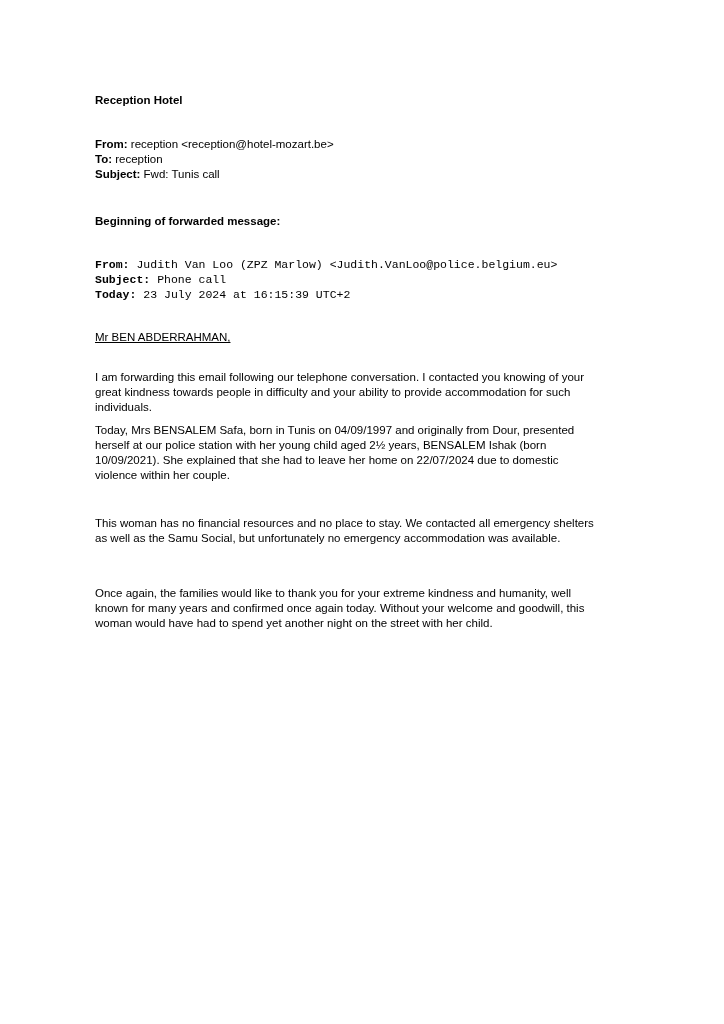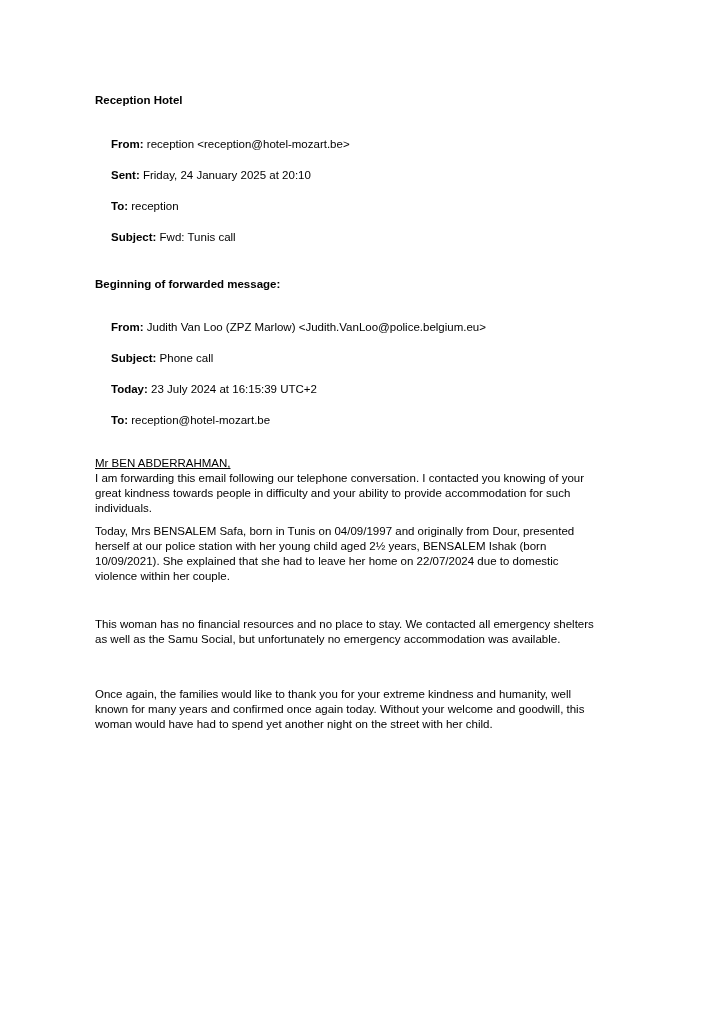--- a/index.html
+++ b/index.html
@@ -16,51 +16,48 @@
     color: #000000;
     overflow: hidden;
   }
   .doc-title {
     margin: 0;
     font-size: 11.5px;
     font-weight: bold;
   }
   .header-block { margin: 0; }
   .header-block.first { margin-top: 29px; }
-  .header-block.second { margin-top: 28px; }
-  .header-line { margin: 16px; }
+  .header-block.second { margin-top: 28px; font-family: Liberation Mono, monospace; }
+  .header-line { margin: 0; }
   .hl { font-weight: bold; }
   .fwd-notice {
     margin: 32px 0 0 0;
     font-weight: bold;
   }
   .salutation { margin: 28px 0 0 0; text-decoration: underline; }
   .para {
     margin: 0;
     white-space: pre-line;
     max-width: 572px;
   }
-  .para.p1 { }
+  .para.p1 { margin-top: 25px; }
   .para.p2 { margin-top: 8px; }
   .para.p3 { margin-top: 33px; }
   .para.p4 { margin-top: 40px; }
 </style>
 </head>
 <body>
 
 <div class="page">
 
   <h1 class="doc-title">Reception Hotel</h1>
 
   <div class="header-block first">
     <div class="header-line">
       <span class="hl">From:</span> <span>reception &lt;reception@hotel-mozart.be&gt;</span>
-    </div>
-    <div class="header-line">
-      <span class="hl">Sent:</span> <span>Friday, 24 January 2025 at 20:10</span>
     </div>
     <div class="header-line">
       <span class="hl">To:</span> <span>reception</span>
     </div>
     <div class="header-line">
       <span class="hl">Subject:</span> <span>Fwd: Tunis call</span>
     </div>
   </div>
 
   <p class="fwd-notice">Beginning of forwarded message:</p>
@@ -68,23 +65,20 @@
   <div class="header-block second">
     <div class="header-line">
       <span class="hl">From:</span> <span>Judith Van Loo (ZPZ Marlow) &lt;Judith.VanLoo@police.belgium.eu&gt;</span>
     </div>
     <div class="header-line">
       <span class="hl">Subject:</span> <span>Phone call</span>
     </div>
     <div class="header-line">
       <span class="hl">Today:</span> <span>23 July 2024 at 16:15:39 UTC+2</span>
     </div>
-    <div class="header-line">
-      <span class="hl">To:</span> <span>reception@hotel-mozart.be</span>
-    </div>
   </div>
 
   <p class="salutation">Mr BEN ABDERRAHMAN,</p>
 
   <p class="para p1">I am forwarding this email following our telephone conversation. I contacted you knowing of your
 great kindness towards people in difficulty and your ability to provide accommodation for such
 individuals.</p>
   <p class="para p2">Today, Mrs BENSALEM Safa, born in Tunis on 04/09/1997 and originally from Dour, presented
 herself at our police station with her young child aged 2½ years, BENSALEM Ishak (born
 10/09/2021). She explained that she had to leave her home on 22/07/2024 due to domestic

